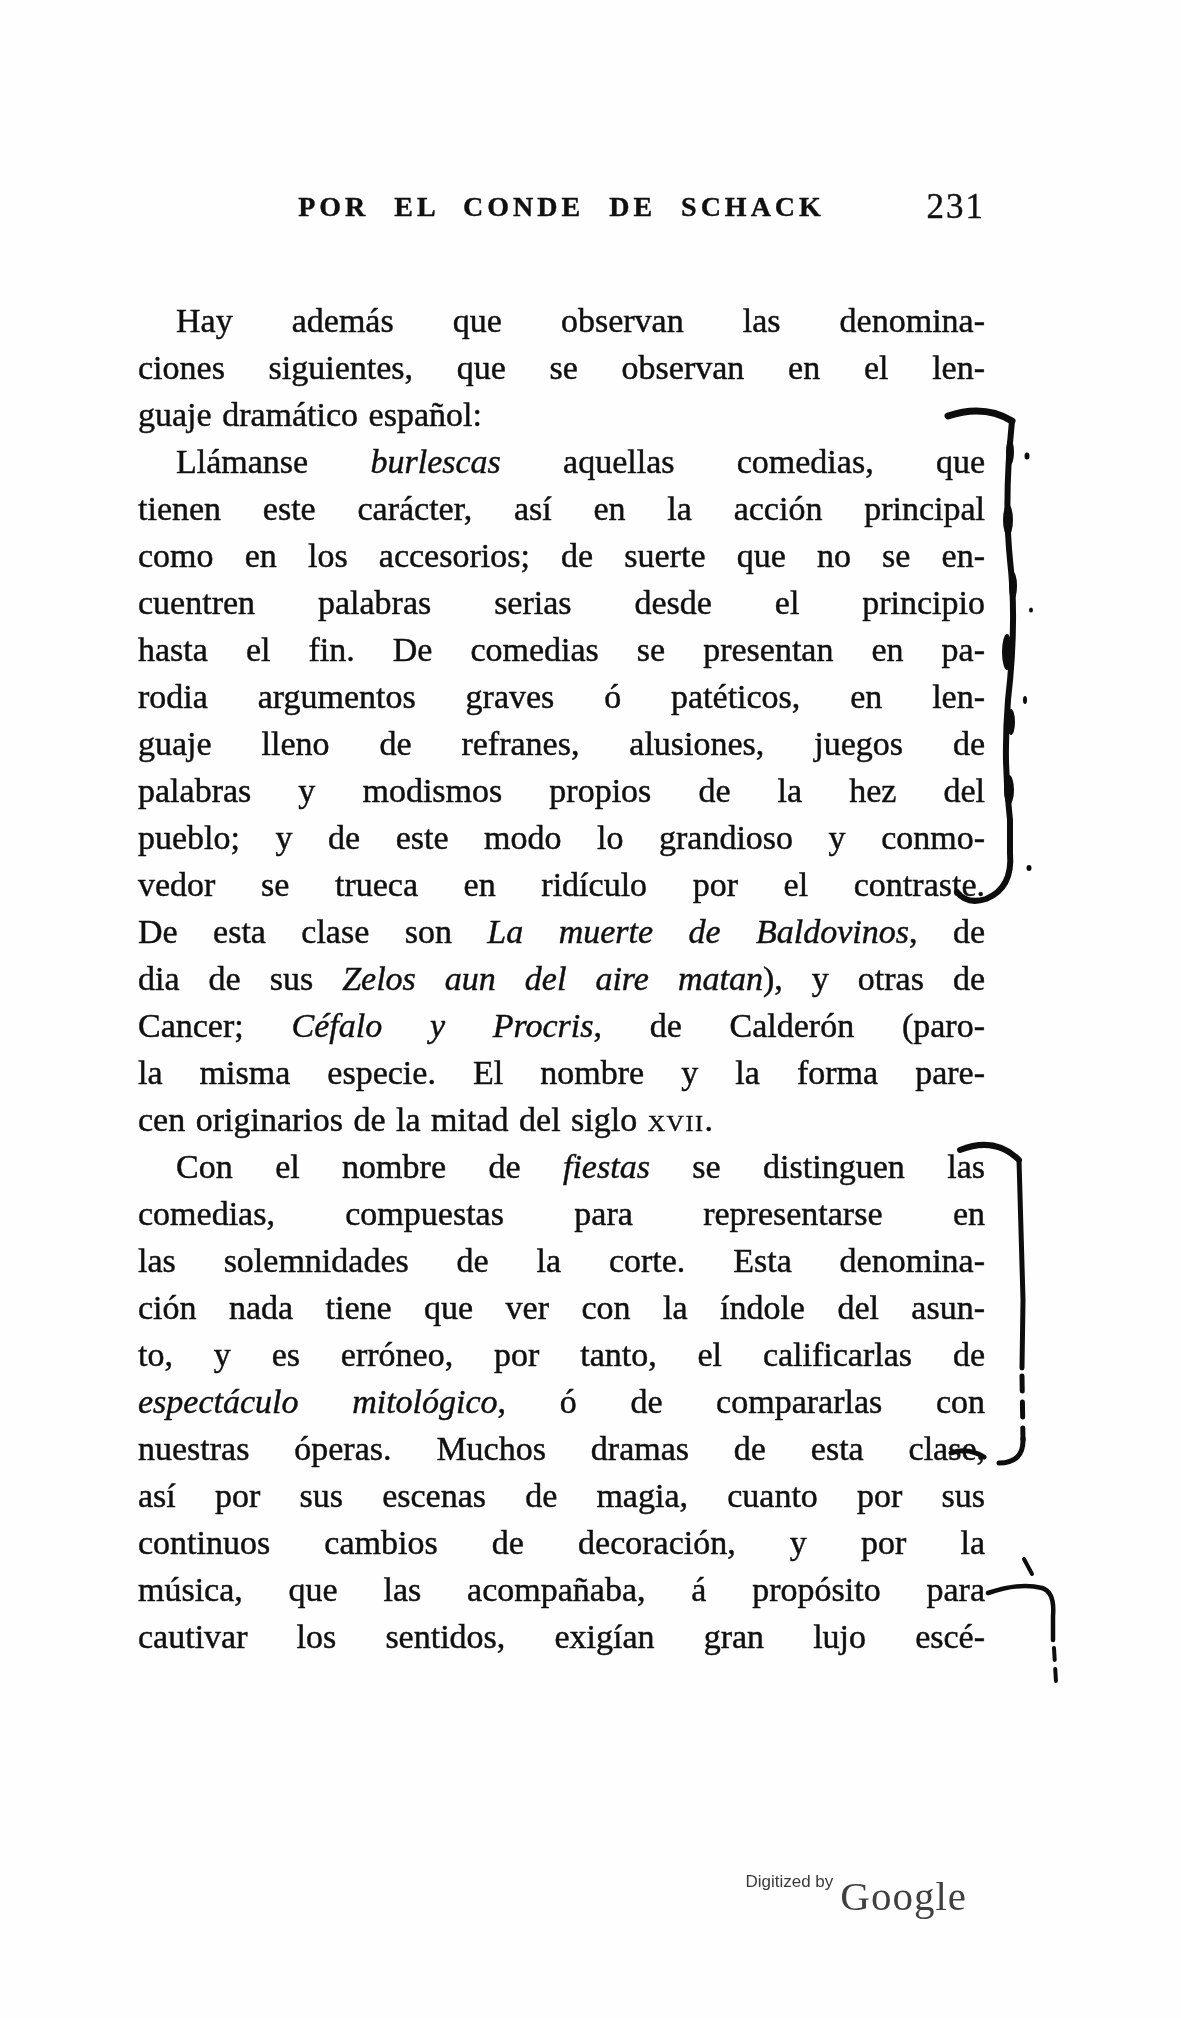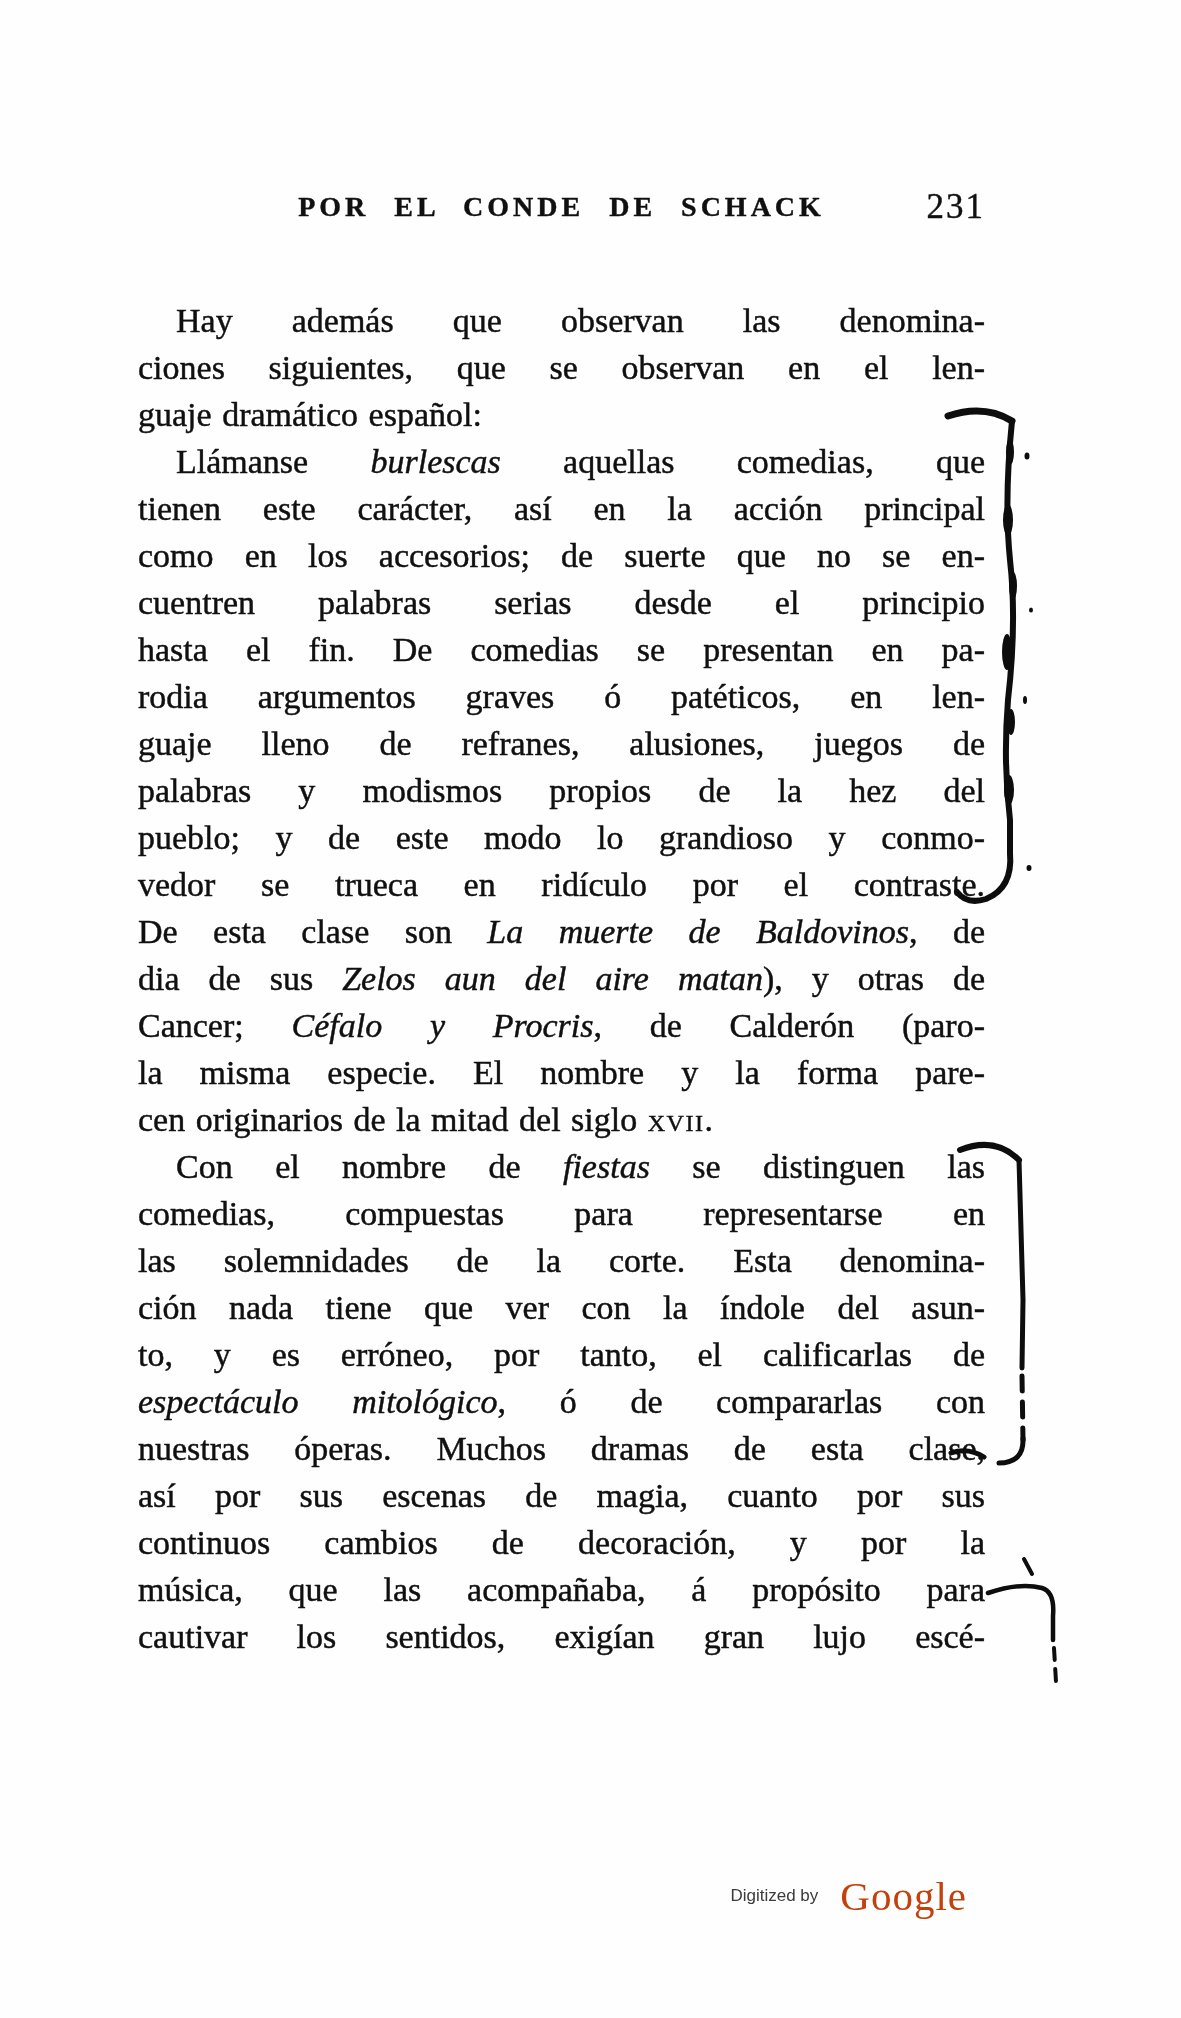--- a/index.html
+++ b/index.html
@@ -77,32 +77,32 @@
     stroke-linecap: round;
   }
   .marks ellipse { fill: #0d0d0d; }
 
   
   .watermark {
     position: absolute;
     top: 1872px;
     right: 214px;
     display: flex;
-    align-items: center;
-    gap: 22px;
+    align-items: flex-start;
+    gap: 7px;
   }
   .wm-prefix {
     font-family: "Liberation Sans", sans-serif;
     font-size: 17px;
     color: #3b3b3b;
   }
   .wm-brand {
     font-family: "Liberation Serif", serif;
     font-size: 41px;
-    color: #c2410c;
+    color: #404040;
     letter-spacing: 1px;
   }
 </style>
 </head>
 <body>
 
 <div class="page">
 
   <header class="pagehead">
     <span class="running-title">POR EL CONDE DE SCHACK</span>

